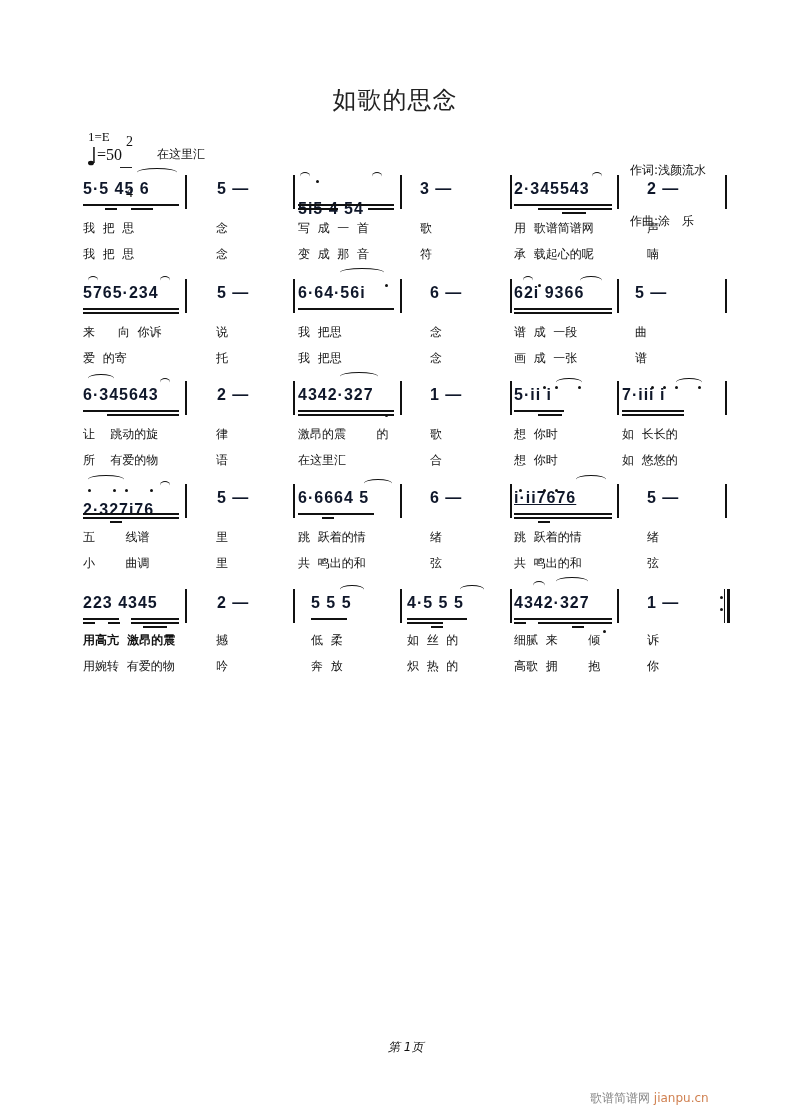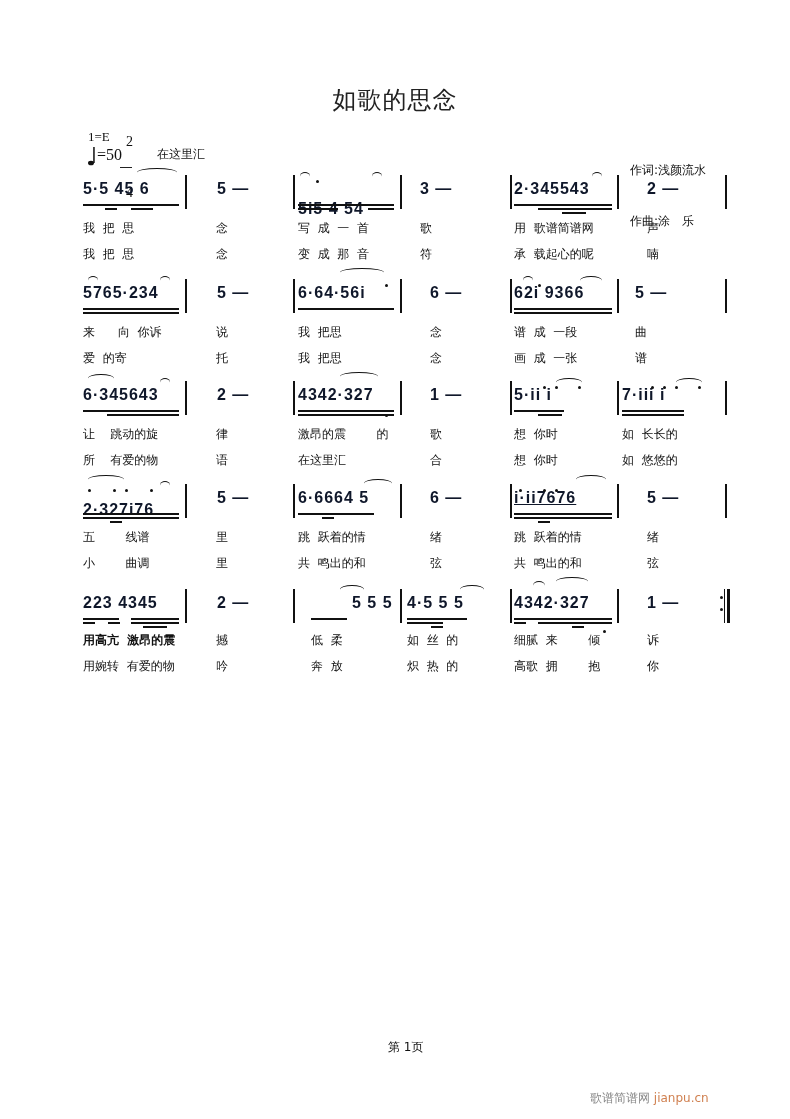--- a/index.html
+++ b/index.html
@@ -12,21 +12,21 @@
   .tempo { left:88px; top:146px; font-size:16px; font-family:"Liberation Serif", serif; }
   .note-icon { position:absolute; left:88px; top:146px; width:8px; height:20px; }
   .singer { left:157px; top:146px; font-size:12px; }
   .credits { left:630px; top:128px; font-size:12px; line-height:17px; }
   .measure { position:absolute; font-family:"Liberation Sans", sans-serif; font-weight:bold; font-size:16px; letter-spacing:1px; color:#0f172a; }
   .bar { position:absolute; width:1.5px; background:#111; height:34px; }
   .uline { position:absolute; height:1.5px; background:#111; }
   .lyric { position:absolute; font-size:12px; color:#111; white-space:pre; }
   .slur { position:absolute; border-top:1.3px solid #111; border-radius:50% 50% 0 0; height:8px; }
   .dot { position:absolute; width:3px; height:3px; background:#111; border-radius:50%; }
-  .footer { left:388px; top:1039px; font-size:12px; }
+  .footer { left:388px; top:1039px; font-size:12px;font-style:italic; }
   .wm { left:590px; top:1090px; font-size:12px; color:#888; }
   .wm span { color:#d08050; }
 </style>
 </head>
 <body>
 
 <div class="abs title">如歌的思念</div>
 
 <div class="abs key">1=E</div>
 <div class="abs ts">
@@ -237,21 +237,21 @@
   <div class="bar" style="left:400px;top:589px;"></div>
   <div class="bar" style="left:510px;top:589px;"></div>
   <div class="bar" style="left:617px;top:589px;"></div>
   <div class="dot" style="left:720px;top:596px;"></div>
   <div class="dot" style="left:720px;top:608px;"></div>
   <div class="bar" style="left:724px;top:589px;width:1.2px;"></div>
   <div class="bar" style="left:727px;top:589px;width:3px;"></div>
 
   <div class="measure" style="left:83px;top:594px;">223  4345</div>
   <div class="measure" style="left:217px;top:594px;">2  —</div>
-  <div class="measure" style="left:311px;top:594px;margin-left:41px;">5  5  5</div>
+  <div class="measure" style="left:311px;top:594px;">5  5  5</div>
   <div class="measure" style="left:407px;top:594px;">4·5  5  5</div>
   <div class="measure" style="left:514px;top:594px;">4342·327</div>
   <div class="measure" style="left:647px;top:594px;">1  —</div>
 
   <div class="uline" style="left:83px;top:618px;width:36px;"></div>
   <div class="uline" style="left:83px;top:622px;width:12px;"></div>
   <div class="uline" style="left:108px;top:622px;width:12px;"></div>
   <div class="uline" style="left:131px;top:618px;width:48px;"></div>
   <div class="uline" style="left:131px;top:622px;width:48px;"></div>
   <div class="uline" style="left:143px;top:626px;width:24px;"></div>

